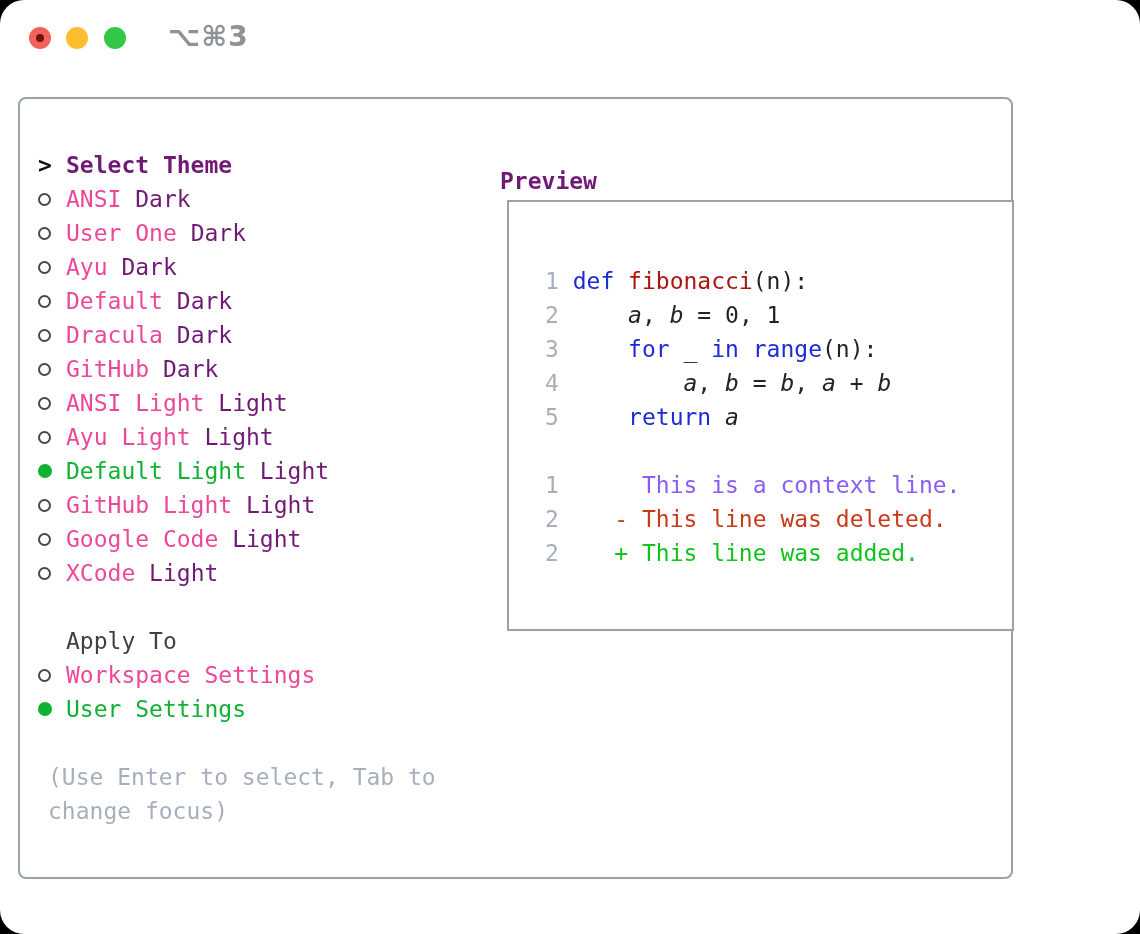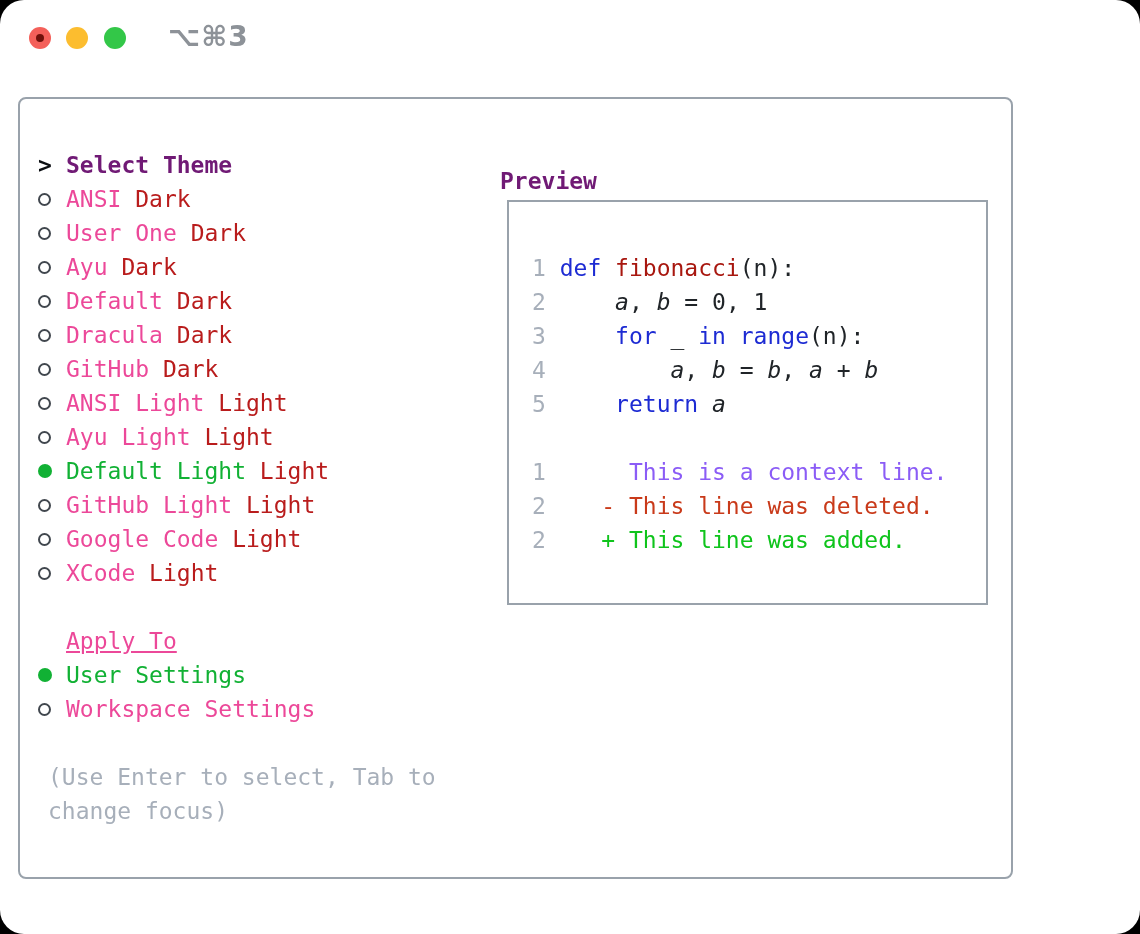--- a/index.html
+++ b/index.html
@@ -29,30 +29,30 @@
   .row{height:34px;display:flex;align-items:center;white-space:pre;}
   .marker{display:inline-flex;width:28px;align-items:center;flex:none;}
   .caret{font-weight:bold;color:#0b0e12;}
   .header-text{font-weight:bold;color:#701a75;}
   .theme-col{position:absolute;left:18px;top:49px;}
   .radio{display:inline-block;width:13px;height:13px;border-radius:50%;
          border:2px solid #41474e;box-sizing:border-box;background:transparent;}
   .radio.sel{width:14px;height:14px;border:none;background:#11b134;}
   .opt-name{color:#ec4899;}
   .option.sel .opt-name{color:#11b134;}
-  .opt-variant{color:#b91c1c;}
-  .apply-header-text{color:#ec4899;text-decoration:underline;}
+  .opt-variant{color:#701a75;}
+  .apply-header-text{color:#404040;}
   .hint{position:absolute;left:28px;top:661px;width:424px;line-height:34px;
         color:#a7afba;white-space:pre-wrap;}
   
   .preview-title{position:absolute;left:480px;top:65px;}
   .preview-box{
     position:absolute;left:487px;top:101px;width:473px;height:397px;
     border:2px solid #99a2ab;background:#fff;box-sizing:content-box;
-    padding:2px;overflow:hidden;
+    padding:15px;overflow:hidden;
   }
   .code{padding:47px 0 0 21px;}
   .code-row{height:34px;line-height:34px;white-space:pre;}
   .tok.num{color:#a7afba;}
   .tok.kw{color:#1d2bd3;}
   .tok.fn{color:#a8170f;}
   .tok.pl{color:#202428;}
   .tok.var{color:#202428;font-style:italic;}
   .tok.ctx{color:#8b5cf6;}
   .tok.del{color:#c93a1a;}
@@ -137,28 +137,28 @@
     <span class="marker"><span class="radio"></span></span>
     <span class="opt-name">XCode</span><span class="opt-variant"> Light</span>
   </div>
 </div>
       <div class="row"></div>
       <div class="row">
         <span class="marker"></span>
         <span class="apply-header-text">Apply To</span>
       </div>
       <div id="apply-items">
+  <div class="row option">
+    <span class="marker"><span class="radio"></span></span>
+    <span class="opt-name">Workspace Settings</span><span class="opt-variant"></span>
+  </div>
+
   <div class="row option sel">
     <span class="marker"><span class="radio sel"></span></span>
     <span class="opt-name">User Settings</span><span class="opt-variant"></span>
-  </div>
-
-  <div class="row option">
-    <span class="marker"><span class="radio"></span></span>
-    <span class="opt-name">Workspace Settings</span><span class="opt-variant"></span>
   </div>
 </div>
     </div>
 
     <div class="hint">(Use Enter to select, Tab to change focus)</div>
 
     <div class="row preview-title">
       <span class="header-text">Preview</span>
     </div>
 

